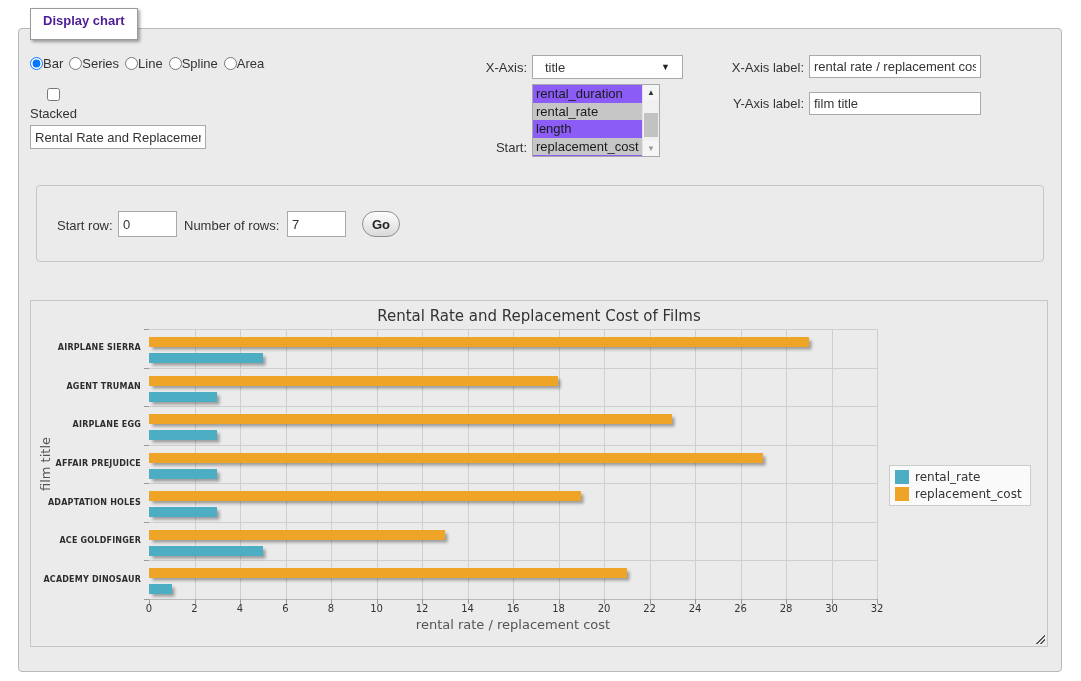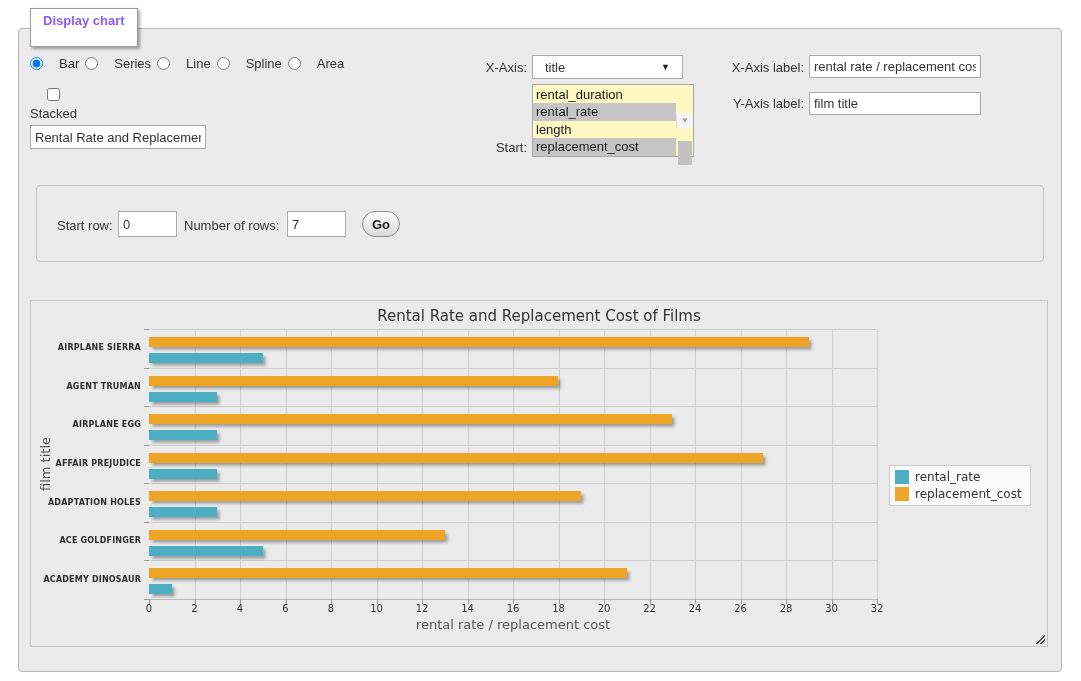--- a/index.html
+++ b/index.html
@@ -1,33 +1,33 @@
 <!DOCTYPE html>
 <html><head>
 <meta charset="utf-8">
 <style>
   * { margin:0; padding:0; box-sizing:border-box; }
   html,body { width:1081px; height:681px; background:#ffffff; font-family:"Liberation Sans", sans-serif; font-size:13px; color:#333; }
   .abs { position:absolute; }
   
   #fieldset { left:18px; top:28px; width:1044px; height:644px; background:#ebebeb; border:1px solid #b9b9b9; border-radius:4px; }
-  #legend-box { left:30px; top:8px; background:#ffffff; border:1px solid #9a9a9a; padding:4px 12px 18px 12px; font-weight:bold; color:#8b5cf6; box-shadow:2px 2px 3px rgba(0,0,0,0.35); z-index:5; }
+  #legend-box { left:30px; top:8px; background:#ffffff; border:1px solid #9a9a9a; padding:4px 12px 11px 12px; font-weight:bold; color:#4c1d95; box-shadow:2px 2px 3px rgba(0,0,0,0.35); z-index:5; }
   
   .ctl-label { color:#333; }
   #radio-row { left:30px; top:56px; display:flex; align-items:center; gap:6px; }
-  #radio-row label { display:flex; align-items:center; gap:16px; }
+  #radio-row label { display:flex; align-items:center; gap:0; }
   #stacked-row { left:30px; top:88px; display:flex; align-items:center; gap:5px;flex-direction:column; }
   input[type=text] { border:1px solid #a9a9a9; background:#fff; font-family:"Liberation Sans",sans-serif; font-size:13px; color:#333; padding:0 4px; overflow:hidden; white-space:nowrap; }
   #title-input { left:30px; top:125px; width:176px; height:24px; }
   #xaxis-lab  { left:448px; top:60px; width:79px; text-align:right; }
   #series-lab { left:448px; top:140px; width:79px; text-align:right; }
   #xaxis-select { left:532px; top:55px; width:151px; height:24px; background:#fff; border:1px solid #a9a9a9; display:flex; align-items:center; padding:0 12px; }
   #xaxis-select .val { flex:1; }
   #xaxis-select .arrow { font-size:9px; color:#222; }
-  #series-select { left:532px; top:84px; width:162px; height:73px; background:#fef9c3; border:1px solid #a9a9a9; display:flex;align-items:center; }
+  #series-select { left:532px; top:84px; width:128px; height:73px; background:#8b5cf6; border:1px solid #a9a9a9; display:flex; }
   #series-options { flex:1; overflow:hidden; }
   .opt { height:17.5px; line-height:17.5px; padding-left:3px; white-space:nowrap; color:#1a1a1a; }
   .opt.selected { background:#c6c6c6; }
   #series-sb { width:17px; background:#f0f0f0; border-left:1px solid #e2e2e2; position:relative; }
   .sb-btn { height:15px; display:flex; align-items:center; justify-content:center; background:#f5f5f5; font-size:8px; }
   #sb-up { color:#333; }
   #sb-down { position:absolute; bottom:0; left:0; right:0; color:#9a9a9a; }
   #sb-thumb { position:absolute; left:1px; right:1px; top:28px; height:24px; background:#c2c2c2; }
   #xlabel-lab { left:704px; top:60px; width:100px; text-align:right; }
   #ylabel-lab { left:704px; top:96px; width:100px; text-align:right; }

